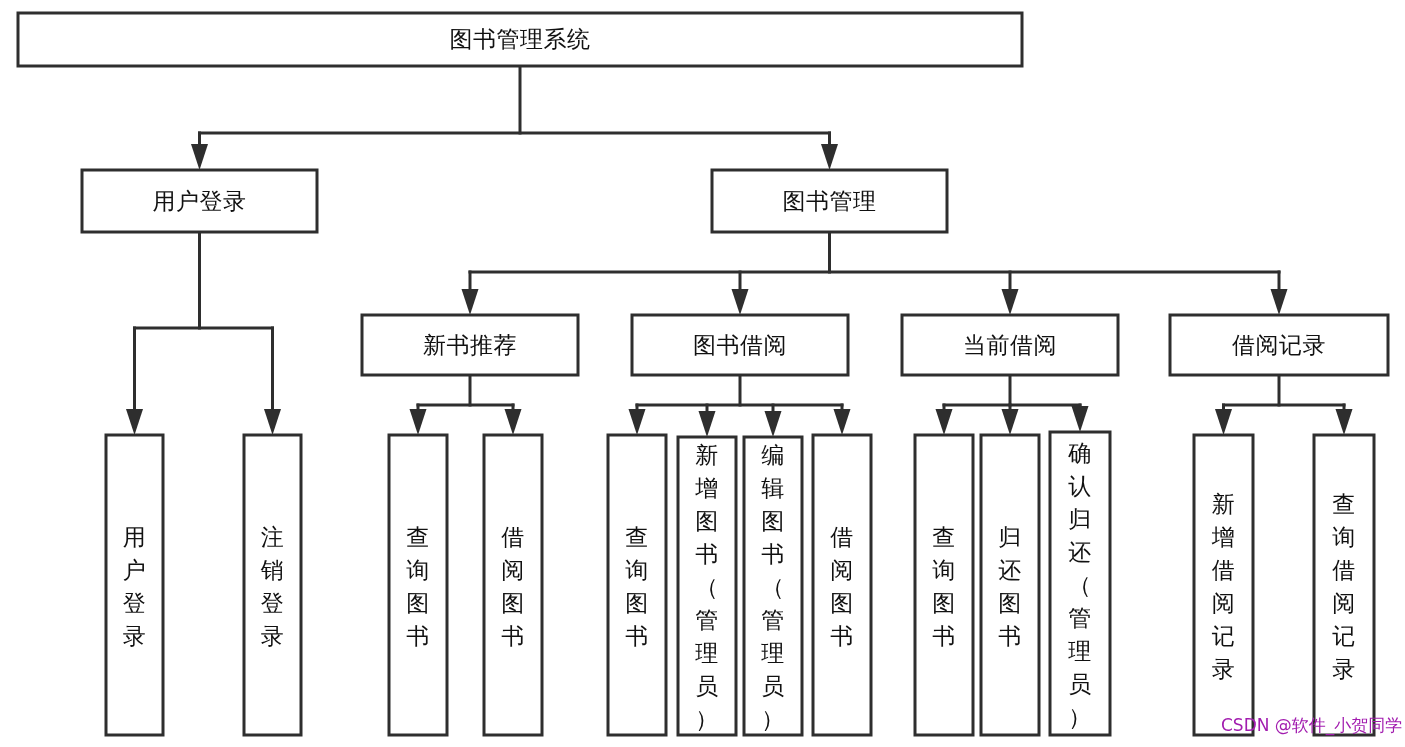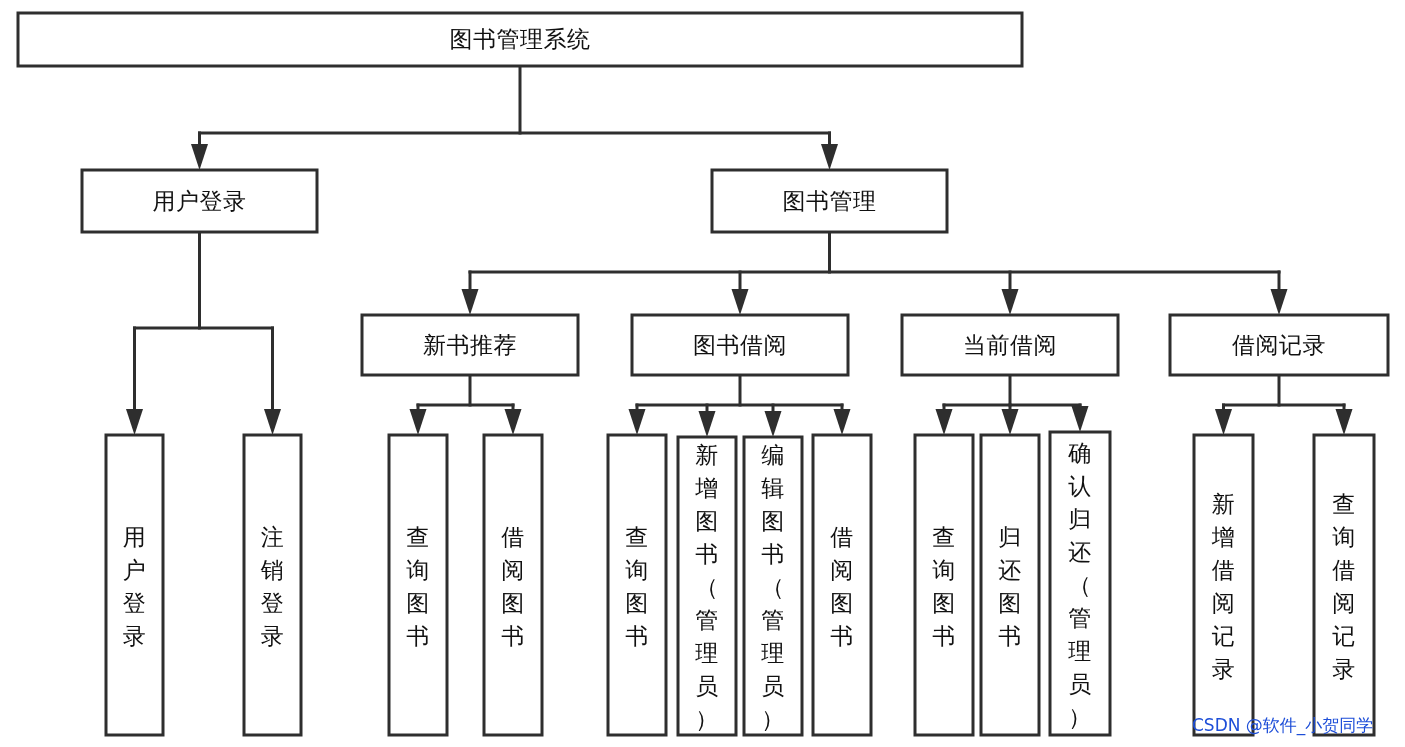--- a/index.html
+++ b/index.html
@@ -53,23 +53,23 @@
     font-family: "DejaVu Sans", "Liberation Sans", sans-serif;
     font-size: 23px;
     fill: #111111;
     text-anchor: middle;
     letter-spacing: 0.5px;
   }
   .watermark {
     position: absolute;
     font-family: "DejaVu Sans", "Liberation Sans", sans-serif;
     font-size: 17px;
-    color: #1d4ed8;
+    color: #a21caf;
     white-space: nowrap;
-    left: 1192px;
+    left: 1221px;
     top: 714px;
     user-select: none;
   }
 </style>
 </head>
 <body>
 
 <div id="diagram-root">
 
   <svg id="flow" viewBox="0 0 1405 747">

